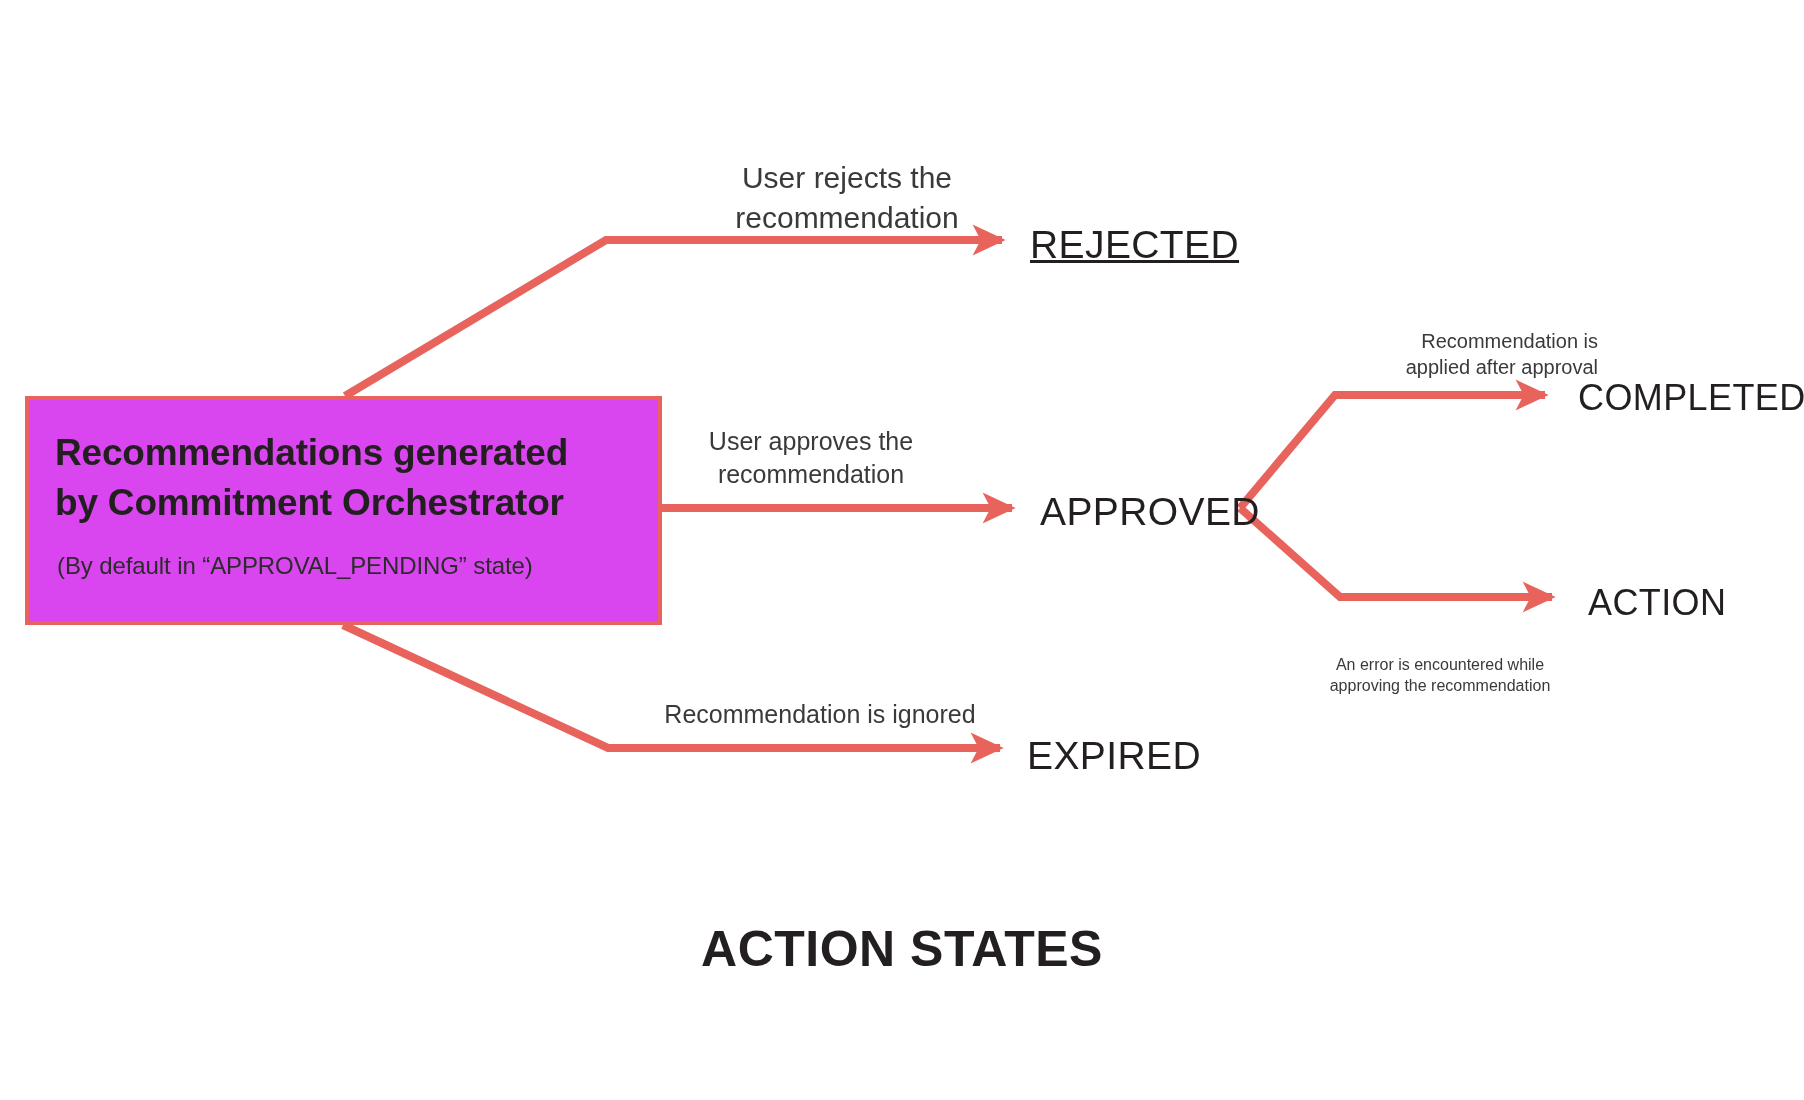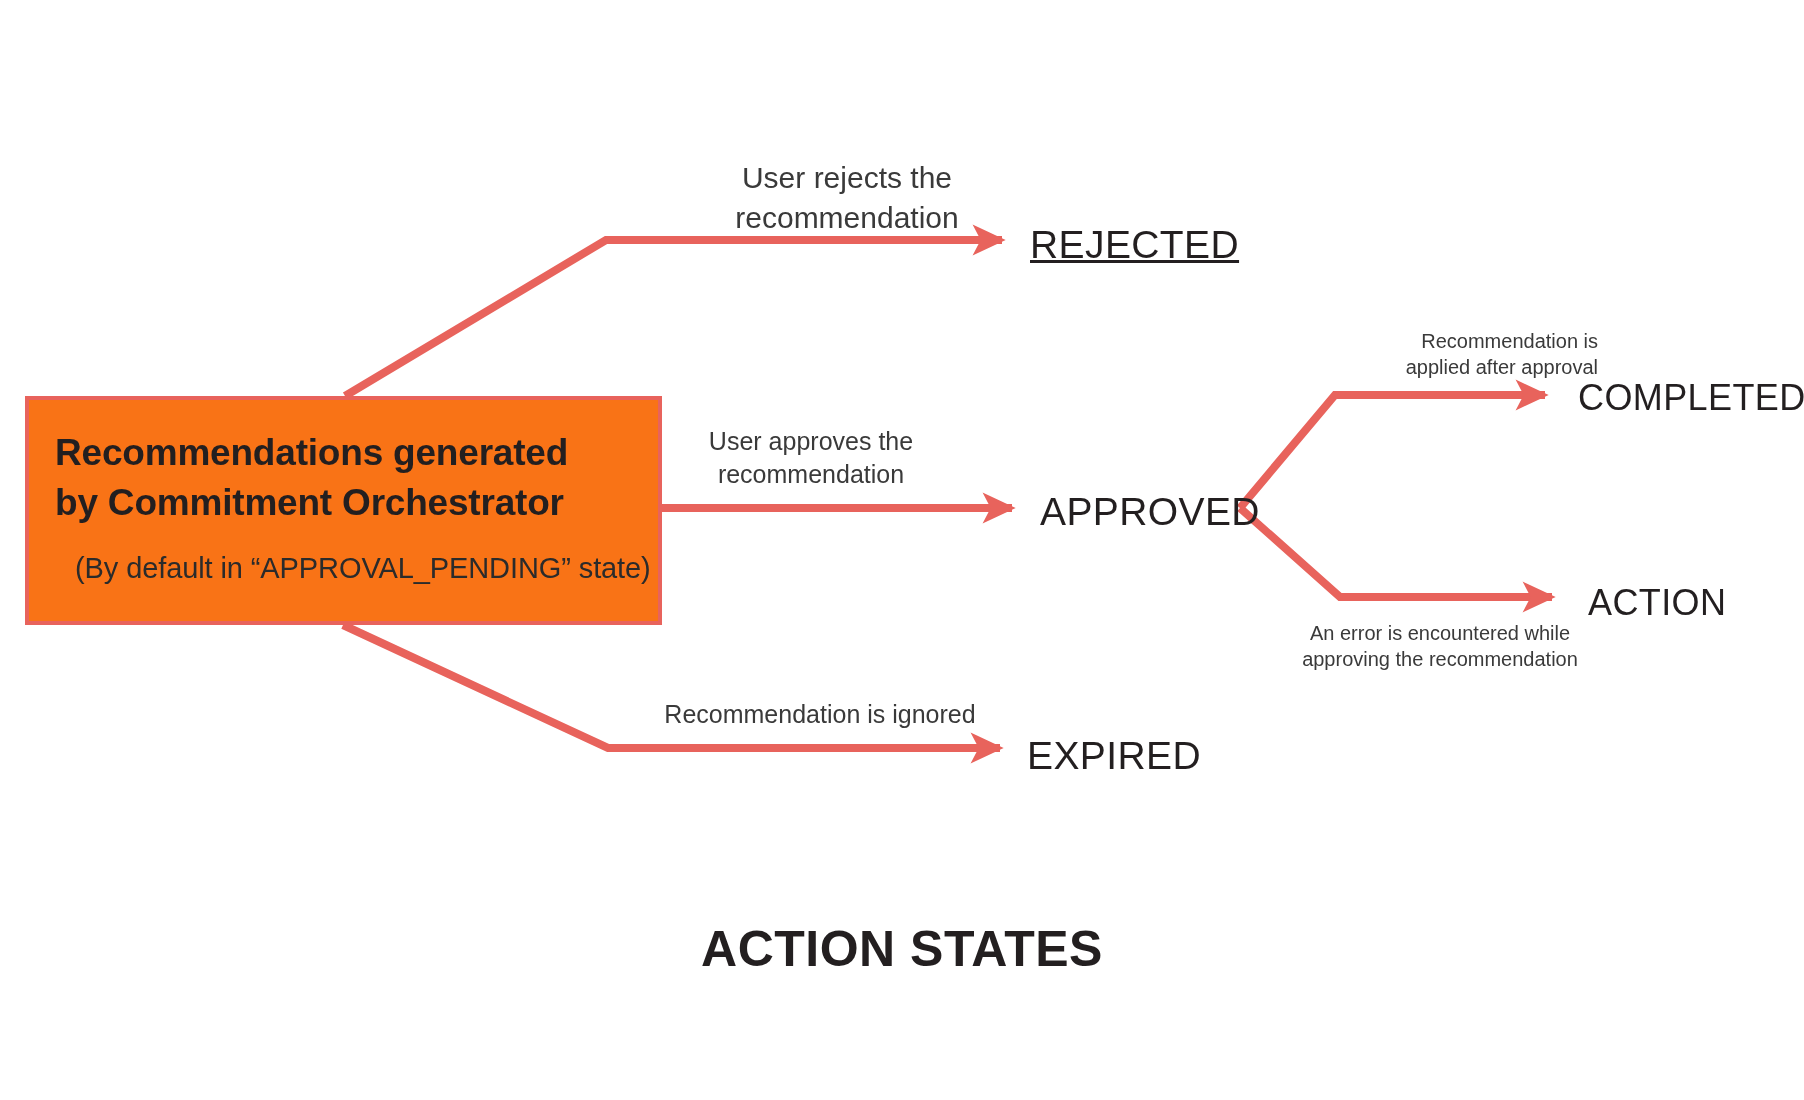--- a/index.html
+++ b/index.html
@@ -28,35 +28,35 @@
 
   
   .source-box {
     position: absolute;
     left: 25px;
     top: 396px;
     width: 637px;
     height: 229px;
     box-sizing: border-box;
     border: 4px solid #e8635c;
-    background: #f97316;
+    background: #d946ef;
     padding: 28px 26px 0 26px;
   }
   .source-title {
     font-size: 37px;
     font-weight: bold;
     color: #231f20;
     line-height: 1.34;
     letter-spacing: -0.2px;
   }
   .source-sub {
     position: absolute;
-    left: 46px;
+    left: 28px;
     top: 152px;
-    font-size: 29px;
+    font-size: 24px;
     color: #2b2b2b;
     letter-spacing: -0.1px;
     white-space: nowrap;
   }
 
   
   .state-label {
     position: absolute;
     font-size: 39px;
     color: #231f20;
@@ -89,22 +89,22 @@
   .lbl-expire {
     left: 610px; top: 698px; width: 420px;
     font-size: 25px;
   }
   .lbl-completed {
     left: 1318px; top: 328px; width: 280px;
     font-size: 20px;
     text-align: right;
   }
   .lbl-error {
-    left: 1270px; top: 620px; width: 340px;
-    font-size: 20px;
+    left: 1270px; top: 654px; width: 340px;
+    font-size: 16px;
   }
 
   
   .figure-title {
     position: absolute;
     left: 0;
     top: 920px;
     width: 1804px;
     text-align: center;
     font-size: 50px;

